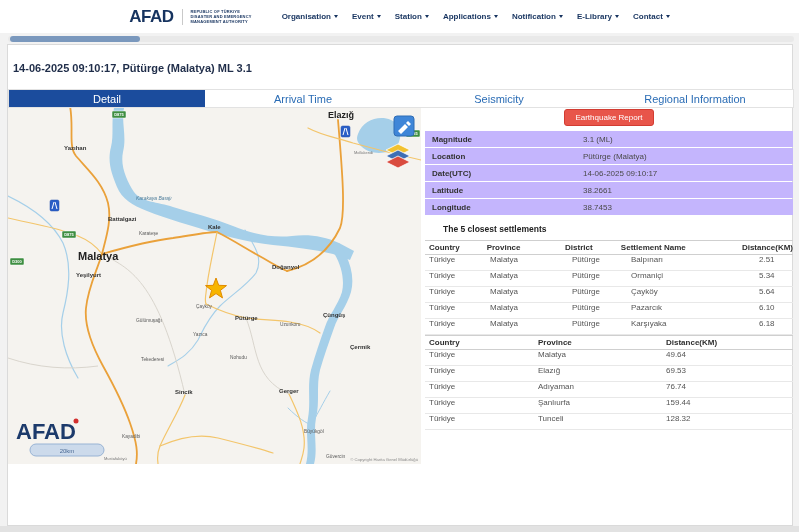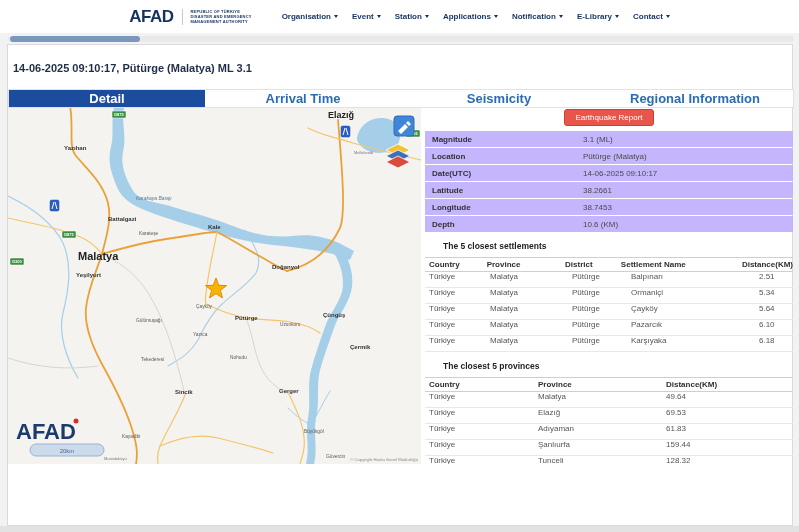--- a/index.html
+++ b/index.html
@@ -25,22 +25,22 @@
   #hscroll-thumb { position:absolute; left:2px; top:0; width:130px; height:6px; background:#7a98bd; border-radius:3px; }
 
   
   #card { position:absolute; left:7px; top:44px; width:786px; height:482px; background:#fff;
     border:1px solid #dadada; }
   #page-title { position:absolute; left:13px; top:62px; font-size:11px; font-weight:bold; color:#1f2d49; }
 
   
   #tabbar { position:absolute; left:8px; top:89px; width:786px; height:19px; display:flex;
     border:1px solid #e2e2e2; background:#fff; }
-  .tab { flex:1; display:flex; align-items:center; justify-content:center; font-size:13px;
-    font-weight:bold; color:#2a6cb5; cursor:pointer; }
+  .tab { flex:1; display:flex; align-items:center; justify-content:center; font-size:11px;
+    font-weight:normal; color:#2a6cb5; cursor:pointer; }
   .tab.active { background:#1b4c9d; color:#fff; }
 
   
   #map { position:absolute; left:8px; top:108px; width:413px; height:356px; background:#f5f3ef; overflow:hidden; }
   #map svg { display:block; }
   #map text { font-family:"Liberation Sans", sans-serif; }
   .t-city  { font-size:11px; font-weight:bold; fill:#222; }
   .t-city2 { font-size:9px;  font-weight:bold; fill:#222; }
   .t-town  { font-size:6px;  font-weight:bold; fill:#333; }
   .t-vill  { font-size:4.8px; fill:#5a5a5a; }
@@ -264,24 +264,20 @@
         <span class="dval">14-06-2025 09:10:17</span>
       </div>
       <div class="drow">
         <span class="dlabel">Latitude</span>
         <span class="dval">38.2661</span>
       </div>
       <div class="drow">
         <span class="dlabel">Longitude</span>
         <span class="dval">38.7453</span>
       </div>
-      <div class="drow">
-        <span class="dlabel">Depth</span>
-        <span class="dval">10.6 (KM)</span>
-      </div>
     </div>
 
     <div class="section-title">The 5 closest settlements</div>
     <div>
       <div class="hrow">
         <span class="sc0">Country</span>
         <span class="sc1">Province</span>
         <span class="sc2">District</span>
         <span class="sc3">Settlement Name</span>
         <span class="sc4">Distance(KM)</span>
@@ -316,41 +312,40 @@
       </div>
       <div class="trow">
         <span class="sc0">Türkiye</span>
           <span class="sc1">Malatya</span>
           <span class="sc2">Pütürge</span>
           <span class="sc3">Karşıyaka</span>
           <span class="sc4">6.18</span>
       </div>
     </div>
 
-    <div class="section-title">The closest 5 provinces</div>
     <div>
       <div class="hrow">
         <span class="pc0">Country</span>
         <span class="pc1">Province</span>
         <span class="pc2">Distance(KM)</span>
       </div>
       <div class="trow">
         <span class="pc0">Türkiye</span>
           <span class="pc1">Malatya</span>
           <span class="pc2">49.64</span>
       </div>
       <div class="trow">
         <span class="pc0">Türkiye</span>
           <span class="pc1">Elazığ</span>
           <span class="pc2">69.53</span>
       </div>
       <div class="trow">
         <span class="pc0">Türkiye</span>
           <span class="pc1">Adıyaman</span>
-          <span class="pc2">61.83</span>
+          <span class="pc2">76.74</span>
       </div>
       <div class="trow">
         <span class="pc0">Türkiye</span>
           <span class="pc1">Şanlıurfa</span>
           <span class="pc2">159.44</span>
       </div>
       <div class="trow">
         <span class="pc0">Türkiye</span>
           <span class="pc1">Tunceli</span>
           <span class="pc2">128.32</span>

